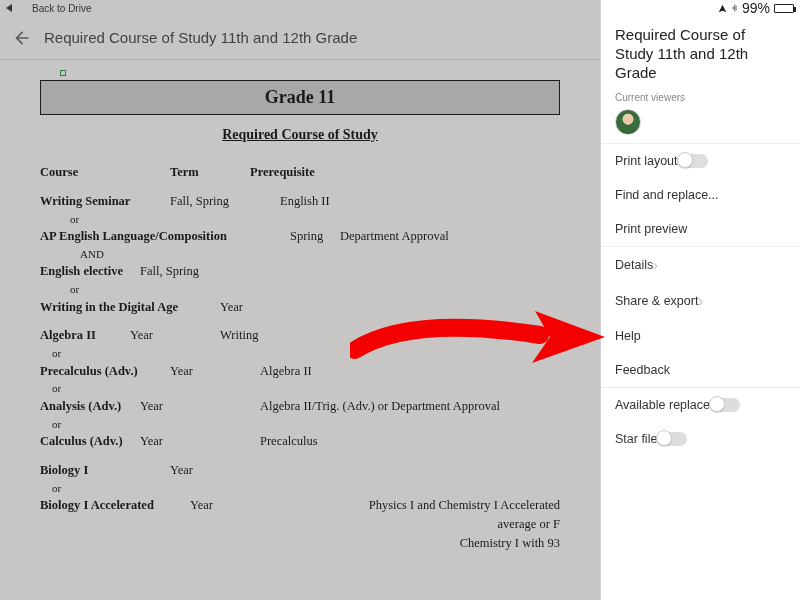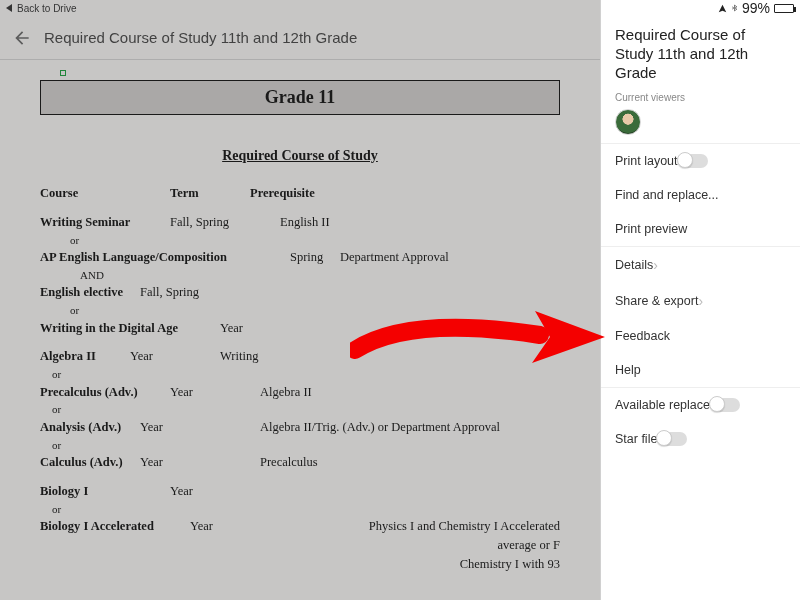--- a/index.html
+++ b/index.html
@@ -1,38 +1,38 @@
 <!DOCTYPE html>
 <html><head>
 <meta charset="utf-8">
 <style>
   * { box-sizing: border-box; margin: 0; padding: 0; }
   html, body { width: 800px; height: 600px; font-family: -apple-system, Helvetica, Arial, sans-serif; overflow: hidden; }
   .root { width: 800px; height: 600px; position: relative; background: #dedddc; }
 
   
   .status-bar { height: 16px; display: flex; align-items: center; font-size: 10px; color: #222; padding: 0 6px; }
-  .status-left { flex: 0 0 auto; display: flex; align-items: center; gap: 5px; }
+  .status-left { flex: 0 0 auto; display: flex; align-items: center; gap: 20px; }
   .status-center { flex: 1 1 auto; text-align: right; }
   .status-right { flex: 0 0 auto; display: flex; align-items: center; gap: 3px; }
   .tri-left { width: 0; height: 0; border-top: 4px solid transparent; border-bottom: 4px solid transparent; border-right: 6px solid #222; display:inline-block; }
   .battery { width: 20px; height: 9px; border: 1px solid #222; border-radius: 1px; position: relative; display:inline-block; }
   .battery::after { content:""; position:absolute; right:-3px; top:2px; width:2px; height:5px; background:#222; }
   .battery .fill { background:#222; height:100%; width:99%; }
 
   
   .app-header { height: 44px; display: flex; align-items: center; padding: 0 10px; border-bottom: 1px solid #bdbdbd; }
   .back-arrow { width: 24px; height: 24px; display:flex; align-items:center; justify-content:center; color:#555; margin-right: 10px; }
   .app-title { font-size: 15px; color: #333; }
 
   
   .doc-wrap { position: absolute; top: 60px; left: 0; width: 600px; height: 540px; overflow: hidden; }
   .page { margin: 20px 40px 0 40px; background: #dedddc; }
   .green-sq { width:6px; height:6px; border:1px solid #0a8a2a; position:absolute; left:60px; top:10px; }
-  .grade-banner { border:1px solid #000; background:#b9b7b5; text-align:center; font-family:"Times New Roman",serif; font-weight:bold; font-size:18px; padding:6px 0; margin-bottom:33px; }
+  .grade-banner { border:1px solid #000; background:#b9b7b5; text-align:center; font-family:"Times New Roman",serif; font-weight:bold; font-size:18px; padding:6px 0; margin-bottom:12px; }
   .doc-subtitle { text-align:center; font-family:"Times New Roman",serif; font-weight:bold; text-decoration:underline; font-size:14px; margin-bottom:20px; }
   .doc-body { font-family:"Times New Roman",serif; font-size:12.5px; line-height:1.5; }
   .row { display:flex; }
   .c1 { width:130px; }
   .c2 { width:80px; }
   .c3 { flex:1; }
   .hdr { font-weight:bold; margin-bottom:10px; }
   .b { font-weight:bold; }
   .indent-or { padding-left:30px; font-size:11px; }
   .indent-and { padding-left:40px; font-size:11px; }
@@ -199,24 +199,24 @@
   <div class="menu-group">
     <div class="menu-item">
       <span>Details</span>
       <span class="chev">›</span>
     </div>
     <div class="menu-item">
       <span>Share &amp; export</span>
       <span class="chev">›</span>
     </div>
     <div class="menu-item">
+      <span>Help</span>
+    </div>
+    <div class="menu-item">
       <span>Feedback</span>
-    </div>
-    <div class="menu-item">
-      <span>Help</span>
     </div>
   </div>
 
   <div class="menu-group">
     <div class="menu-item">
       <span>Available replace</span>
       <span class="toggle">
             <span class="knob"></span>
           </span>
     </div>

